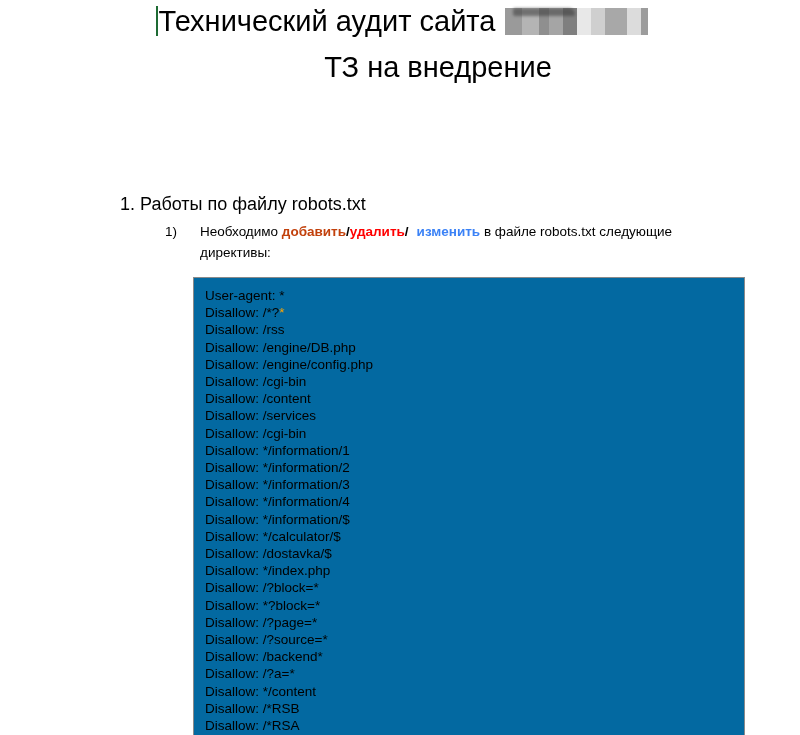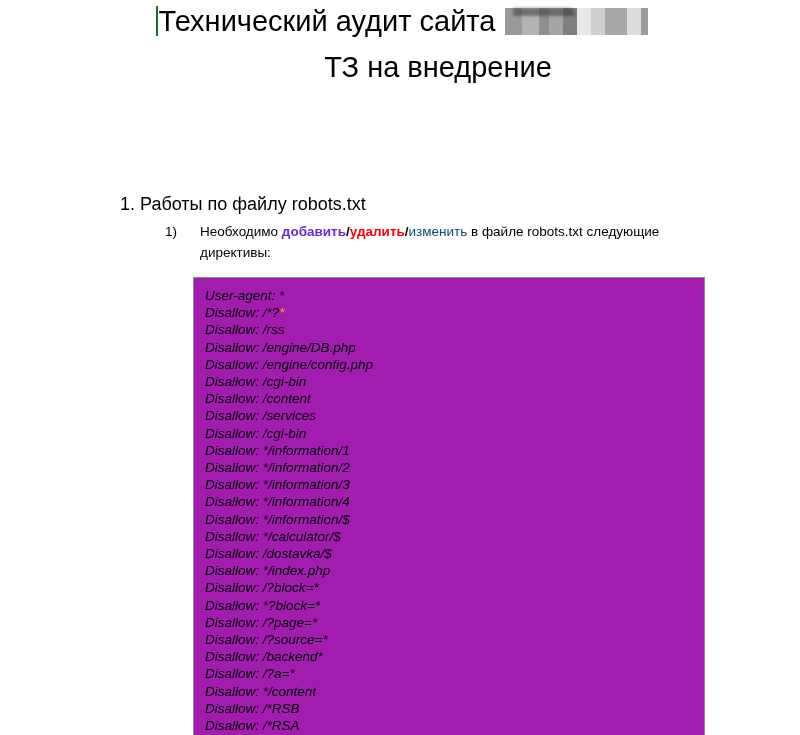--- a/index.html
+++ b/index.html
@@ -143,37 +143,36 @@
     width: 30px;
     text-align: left;
     font-size: 13.5px;
     line-height: 21px;
   }
   .list-text {
     margin-left: 35px;
     display: block;
   }
   .b { font-weight: bold; }
-  .kw-add    { font-weight: bold; color: #6d28d9; }
+  .kw-add    { font-weight: bold; color: #c2410c; }
   .kw-del    { font-weight: bold; color: #ff0000; }
-  .kw-change { font-weight: normal; color: #0c4a6e; }
+  .kw-change { font-weight: bold; color: #3b82f6; margin-left: 8px; }
 
   
   .code-box {
     position: absolute;
     left: 193px;
     top: 277px;
-    width: 512px;
+    width: 552px;
     height: 458px;
     box-sizing: border-box;
     border: 1px solid #8a8a8a;
     border-bottom: none;
-    background: #a21caf;
+    background: #0369a1;
     overflow: hidden;
-    font-style: italic;
   }
   .code-inner {
     padding: 9px 0 0 11px;
   }
   .code-line {
     font-family: "Liberation Sans", sans-serif;
     font-size: 13.5px;
     line-height: 17.2px;
     color: #000000;
     white-space: pre;

